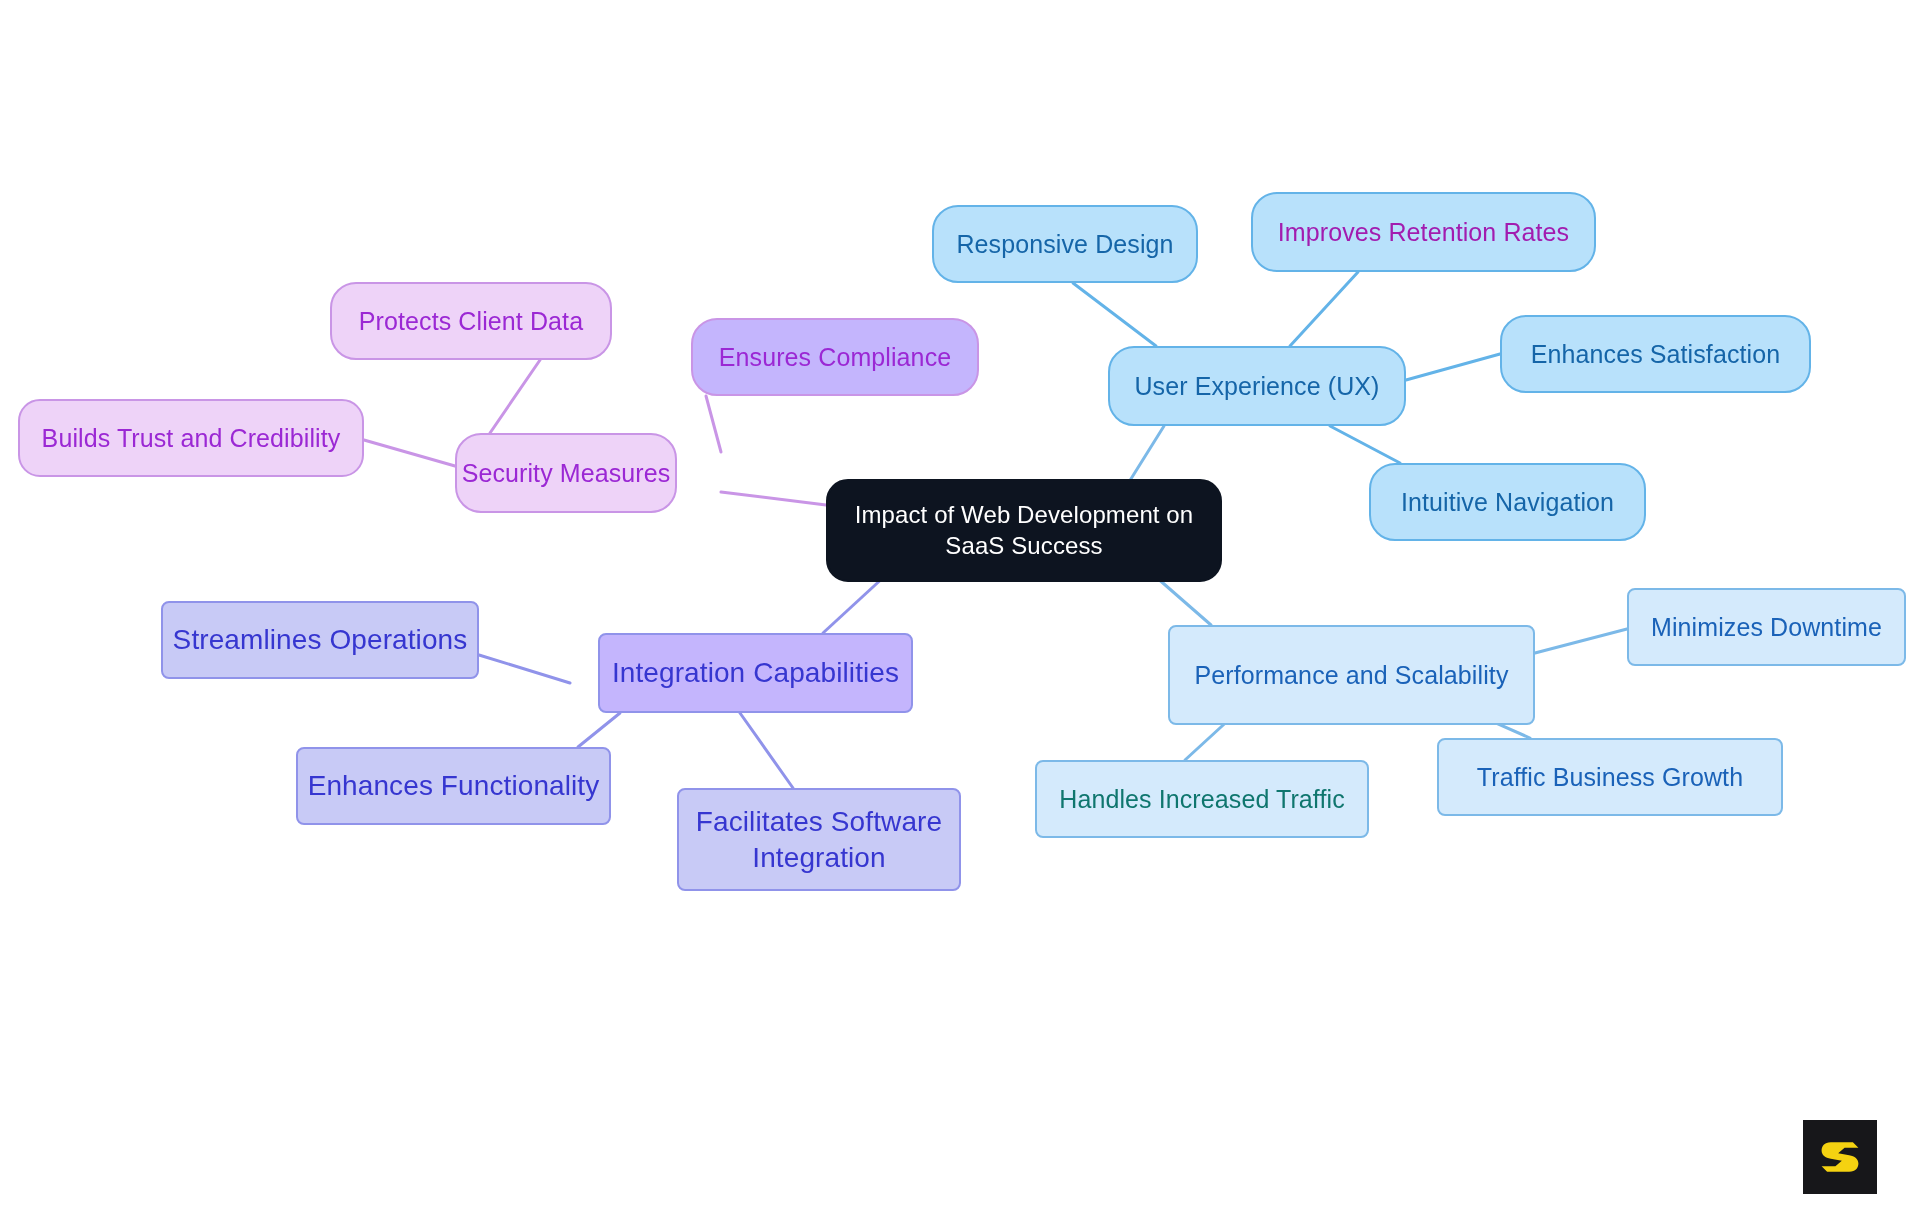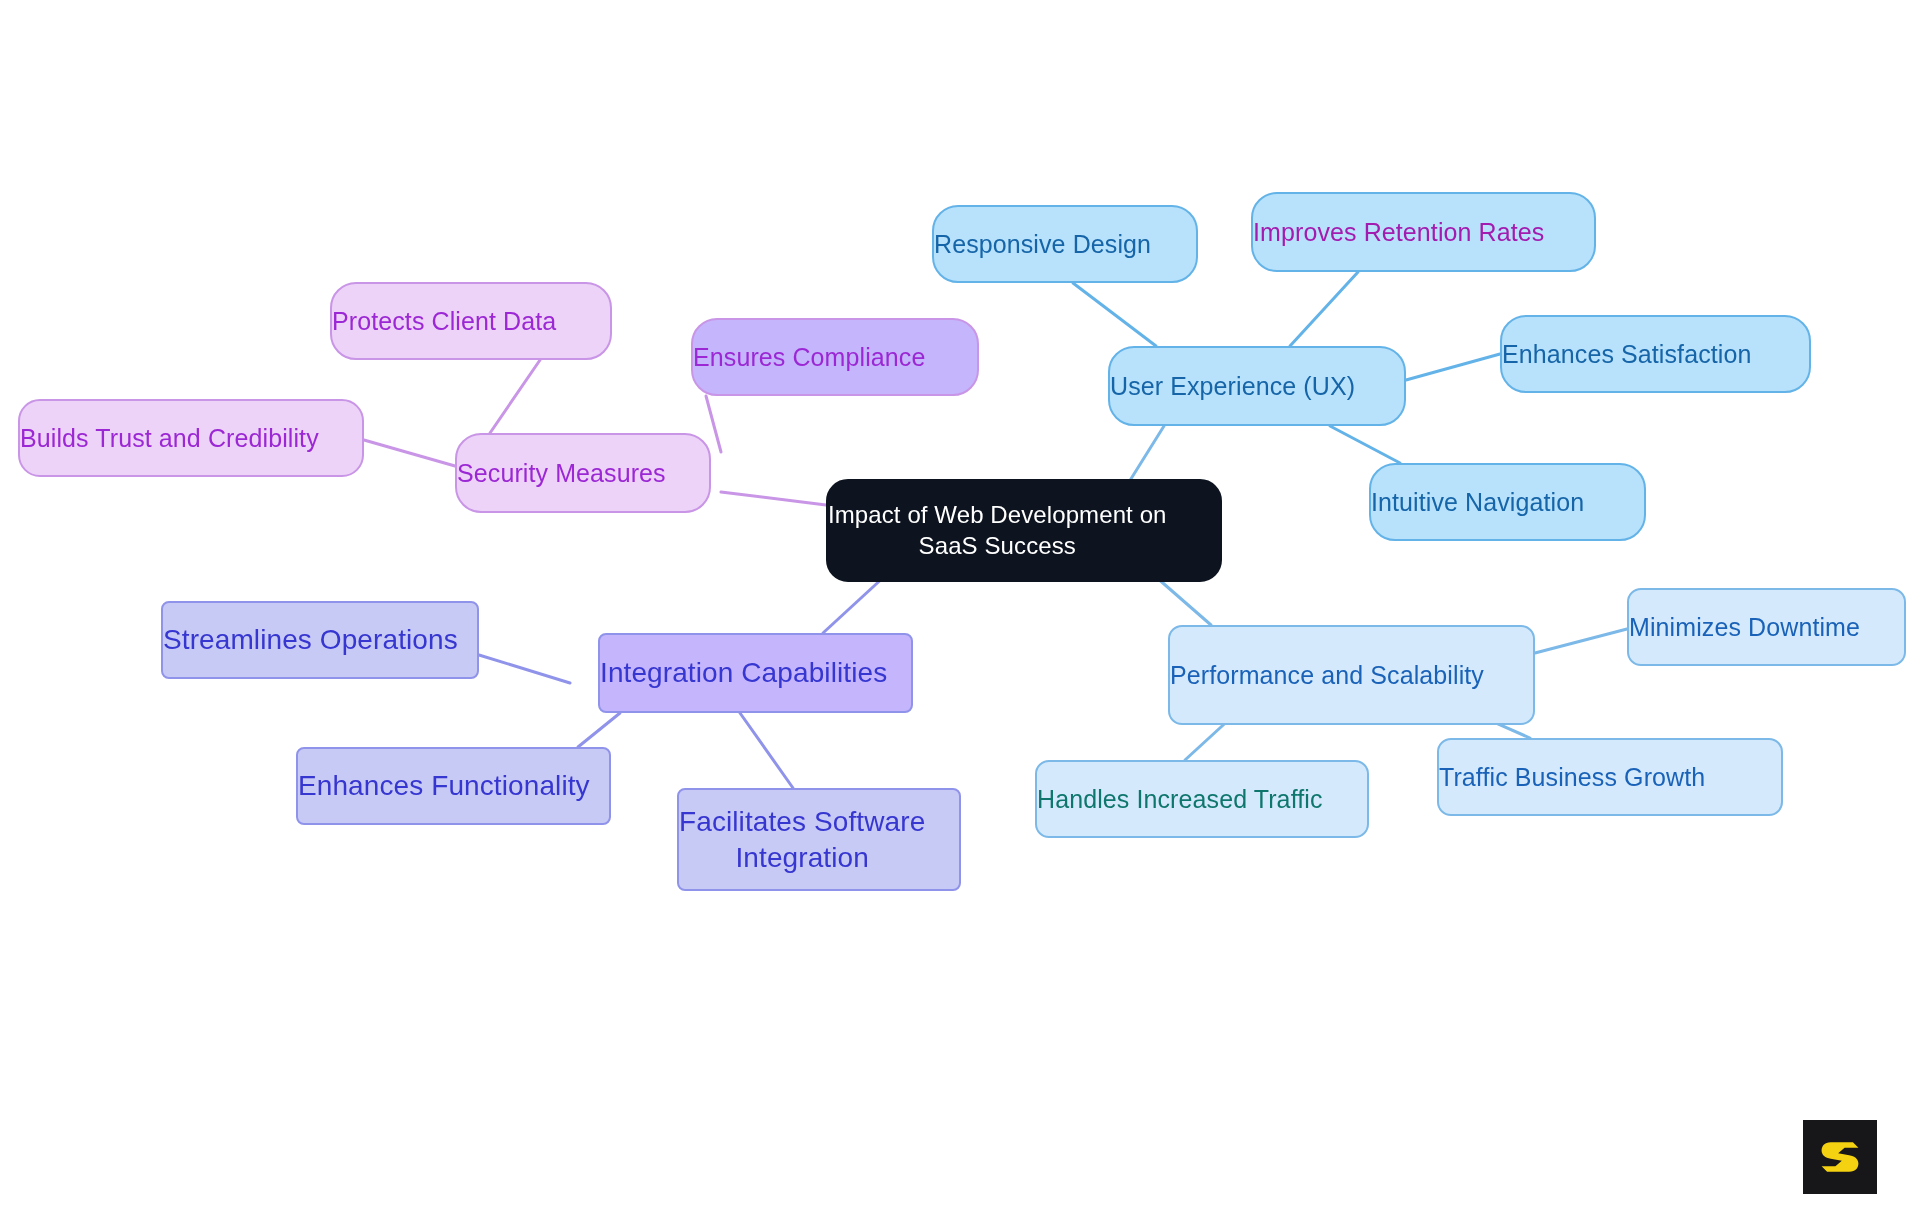--- a/index.html
+++ b/index.html
@@ -22,20 +22,21 @@
     top: 0;
     width: 1920px;
     height: 1215px;
     pointer-events: none;
   }
   .node {
     position: absolute;
     box-sizing: border-box;
     display: flex;
     align-items: center;
+    justify-content: center;
     text-align: center;
     border-style: solid;
     border-width: 2px;
     line-height: 1.28;
     letter-spacing: 0.1px;
     white-space: pre-line;
     z-index: 5;
   }
   .node.root {
     background: #0d1420;
@@ -49,21 +50,21 @@
     background: #b8e1fb;
     border-color: #63b3e8;
     color: #1565a8;
     border-radius: 26px;
     font-size: 25px;
   }
   .node.perf {
     background: #d4eafc;
     border-color: #7cb9e8;
     color: #1a62b8;
-    border-radius: 14px;
+    border-radius: 8px;
     font-size: 25px;
   }
   .node.sec {
     background: #eed3f8;
     border-color: #c995e6;
     color: #9b28d4;
     border-radius: 26px;
     font-size: 25px;
   }
   .node.integ {
@@ -112,21 +113,21 @@
 SaaS Success</span></div>
       <div class="node ux" style="left: 1108px; top: 346px; width: 298px; height: 80px; background: rgb(184, 225, 251); border-color: rgb(99, 179, 232); color: rgb(21, 101, 168);"><span>User Experience (UX)</span></div>
       <div class="node ux" style="left: 932px; top: 205px; width: 266px; height: 78px; background: rgb(184, 225, 251); border-color: rgb(99, 179, 232); color: rgb(21, 101, 168);"><span>Responsive Design</span></div>
       <div class="node ux" style="left: 1251px; top: 192px; width: 345px; height: 80px; background: rgb(184, 225, 251); border-color: rgb(99, 179, 232); color: #a21caf;"><span>Improves Retention Rates</span></div>
       <div class="node ux" style="left: 1500px; top: 315px; width: 311px; height: 78px; background: rgb(184, 225, 251); border-color: rgb(99, 179, 232); color: rgb(21, 101, 168);"><span>Enhances Satisfaction</span></div>
       <div class="node ux" style="left: 1369px; top: 463px; width: 277px; height: 78px; background: rgb(184, 225, 251); border-color: rgb(99, 179, 232); color: rgb(21, 101, 168);"><span>Intuitive Navigation</span></div>
       <div class="node perf" style="left: 1168px; top: 625px; width: 367px; height: 100px; background: rgb(212, 234, 252); border-color: rgb(124, 185, 232); color: rgb(26, 98, 184);"><span>Performance and Scalability</span></div>
       <div class="node perf" style="left: 1627px; top: 588px; width: 279px; height: 78px; background: rgb(212, 234, 252); border-color: rgb(124, 185, 232); color: rgb(26, 98, 184);"><span>Minimizes Downtime</span></div>
       <div class="node perf" style="left: 1437px; top: 738px; width: 346px; height: 78px; background: rgb(212, 234, 252); border-color: rgb(124, 185, 232); color: rgb(26, 98, 184);"><span>Traffic Business Growth</span></div>
       <div class="node perf" style="left: 1035px; top: 760px; width: 334px; height: 78px; background: rgb(212, 234, 252); border-color: rgb(124, 185, 232); color: #0f766e;"><span>Handles Increased Traffic</span></div>
-      <div class="node sec" style="left: 455px; top: 433px; width: 256px; height: 80px; background: rgb(238, 211, 248); border-color: rgb(201, 149, 230); color: rgb(155, 40, 212);"><span>Security Measures</span></div>
+      <div class="node sec" style="left: 455px; top: 433px; width: 222px; height: 80px; background: rgb(238, 211, 248); border-color: rgb(201, 149, 230); color: rgb(155, 40, 212);"><span>Security Measures</span></div>
       <div class="node sec" style="left: 330px; top: 282px; width: 282px; height: 78px; background: rgb(238, 211, 248); border-color: rgb(201, 149, 230); color: rgb(155, 40, 212);"><span>Protects Client Data</span></div>
       <div class="node sec" style="left: 691px; top: 318px; width: 288px; height: 78px; background: #c4b5fd; border-color: rgb(201, 149, 230); color: rgb(155, 40, 212);"><span>Ensures Compliance</span></div>
       <div class="node sec" style="left: 18px; top: 399px; width: 346px; height: 78px; background: rgb(238, 211, 248); border-color: rgb(201, 149, 230); color: rgb(155, 40, 212); border-radius: 22px;"><span>Builds Trust and Credibility</span></div>
       <div class="node integ" style="left: 570px; top: 633px; width: 315px; height: 80px; background: #c4b5fd; border-color: rgb(144, 147, 234); color: rgb(54, 54, 208); margin-left: 28px;"><span>Integration Capabilities</span></div>
       <div class="node integ" style="left: 161px; top: 601px; width: 318px; height: 78px; background: rgb(200, 202, 246); border-color: rgb(144, 147, 234); color: rgb(54, 54, 208);"><span>Streamlines Operations</span></div>
       <div class="node integ" style="left: 296px; top: 747px; width: 315px; height: 78px; background: rgb(200, 202, 246); border-color: rgb(144, 147, 234); color: rgb(54, 54, 208);"><span>Enhances Functionality</span></div>
       <div class="node integ" style="left: 677px; top: 788px; width: 284px; height: 103px; background: rgb(200, 202, 246); border-color: rgb(144, 147, 234); color: rgb(54, 54, 208);"><span>Facilitates Software
 Integration</span></div>
     </div>
 

